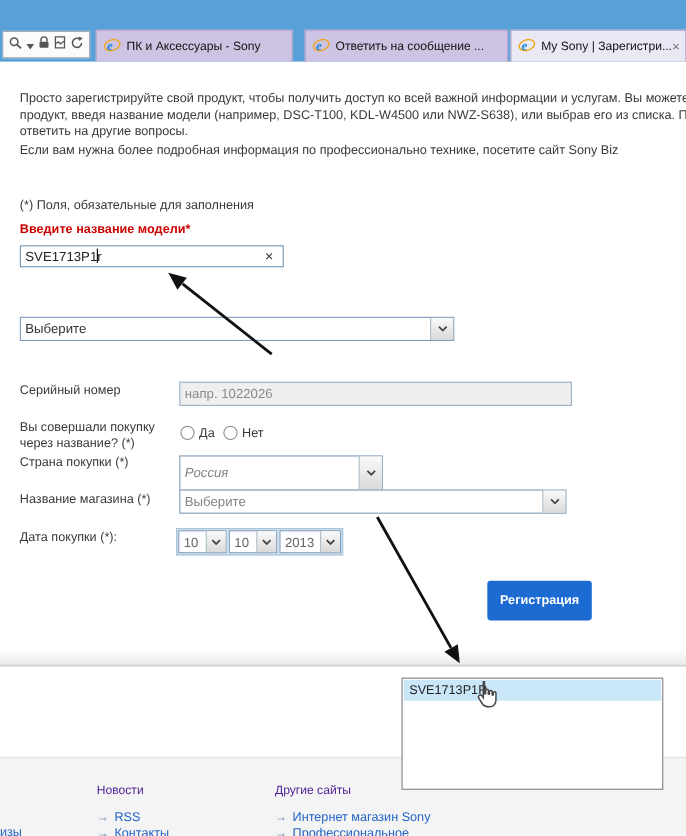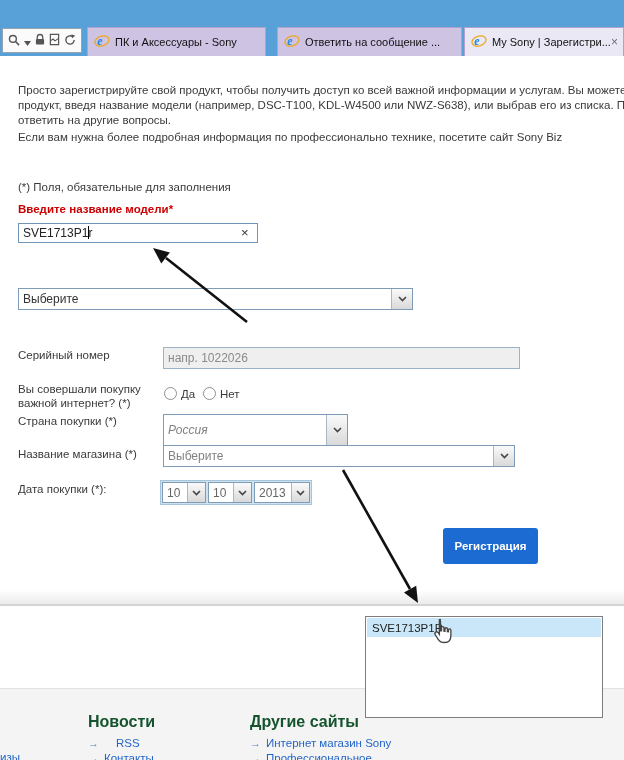--- a/index.html
+++ b/index.html
@@ -59,21 +59,21 @@
 
   .btn{position:absolute;left:443px;top:528px;width:95px;height:36px;background:#1b6bd2;color:#fff;
        font-weight:bold;font-size:11.5px;border:none;border-radius:3px;font-family:inherit;}
 
   
   .sep-fade{position:absolute;left:0;top:590px;width:624px;height:14px;
        background:linear-gradient(#ffffff,#ebebeb);}
   .sep{position:absolute;left:0;top:604px;width:624px;height:2px;background:#d4d4d4;}
   .footer{position:absolute;left:0;top:688px;width:624px;height:72px;background:#f4f4f4;
        border-top:1px solid #e2e2e2;}
-  .fh{position:absolute;font-size:16px;font-weight:bold;color:#14532d;white-space:nowrap;}
+  .fh{position:absolute;font-size:11px;font-weight:normal;color:#4c1d95;white-space:nowrap;}
   .fl{position:absolute;font-size:11.5px;color:#2465c8;white-space:nowrap;}
   .fa{position:absolute;font-size:11px;color:#5b83b8;}
 
   
   .sugg{position:absolute;left:365px;top:616px;width:238px;height:102px;background:#fff;
        border:1px solid #7d7d7d;box-sizing:border-box;z-index:5;}
   .sugg-item{margin:1px;height:19px;background:#c9e7f8;display:flex;align-items:center;
        padding-left:5px;font-size:11.5px;color:#222;}
 
   .hand{position:absolute;left:428px;top:617px;z-index:7;}
@@ -148,21 +148,21 @@
         <svg width="9" height="6" viewBox="0 0 9 6">
           <polyline points="1,1 4.5,4.5 8,1" fill="none" stroke="#444" stroke-width="1.6"></polyline>
         </svg>
       </span>
   </div>
 
   <div class="t" style="left:18px;top:349px;">Серийный номер</div>
   <input class="inp" id="serial-input" type="text" placeholder="напр. 1022026" style="">
 
   <div class="t" style="left:18px;top:383px;">Вы совершали покупку</div>
-  <div class="t" style="left:18px;top:397px;">важной интернет? (*)</div>
+  <div class="t" style="left:18px;top:397px;">через название? (*)</div>
   <span class="radio" style="left:164px;top:387px;"></span>
   <div class="t" style="left:181px;top:388px;">Да</div>
   <span class="radio" style="left:203px;top:387px;"></span>
   <div class="t" style="left:220px;top:388px;">Нет</div>
 
   <div class="t" style="left:18px;top:415px;">Страна покупки (*)</div>
   <div class="sel gray" id="country-select">
     <span class="val">Россия</span>
     <span class="ab">
         <svg width="9" height="6" viewBox="0 0 9 6">
@@ -212,21 +212,21 @@
   <button class="btn">Регистрация</button>
 
   <div class="sep-fade"></div>
   <div class="sep"></div>
 
   <div class="footer">
     <div class="fh" style="left:88px;top:24px;">Новости</div>
     <div class="fh" style="left:250px;top:24px;">Другие сайты</div>
 
     <div class="fa" style="left:88px;top:48px;">→</div>
-    <div class="fl" style="left:104px;top:48px;padding-left:12px;">RSS</div>
+    <div class="fl" style="left:92px;top:48px;padding-left:12px;">RSS</div>
     <div class="fa" style="left:88px;top:63px;">→</div>
     <div class="fl" style="left:104px;top:63px;">Контакты</div>
 
     <div class="fa" style="left:250px;top:48px;">→</div>
     <div class="fl" style="left:266px;top:48px;">Интернет магазин Sony</div>
     <div class="fa" style="left:250px;top:63px;">→</div>
     <div class="fl" style="left:266px;top:63px;">Профессиональное</div>
 
     <div class="fl" style="left:0;top:62px;text-decoration:underline;">изы</div>
   </div>

